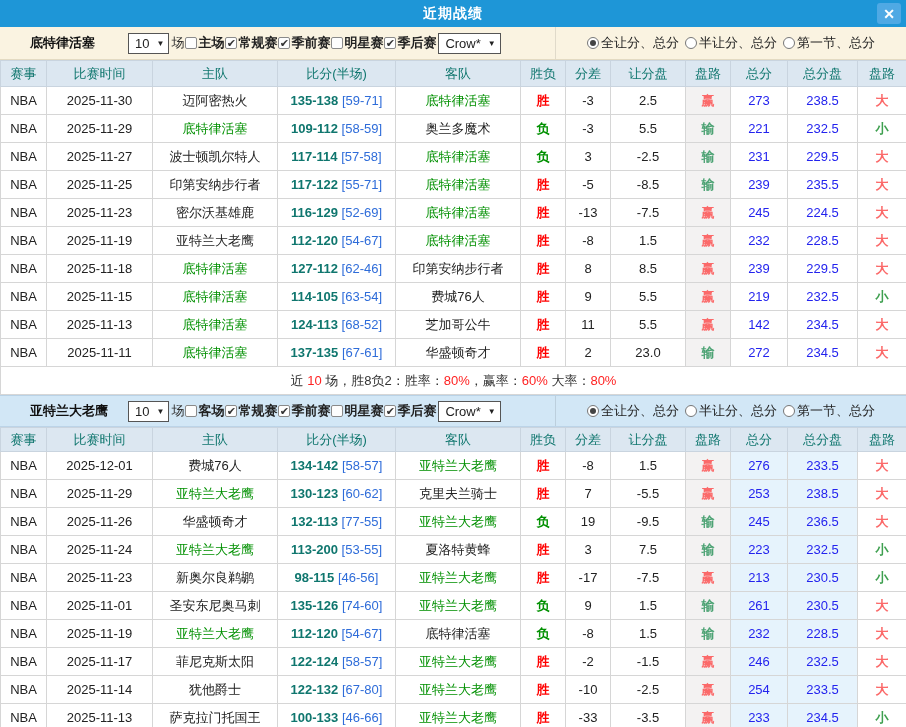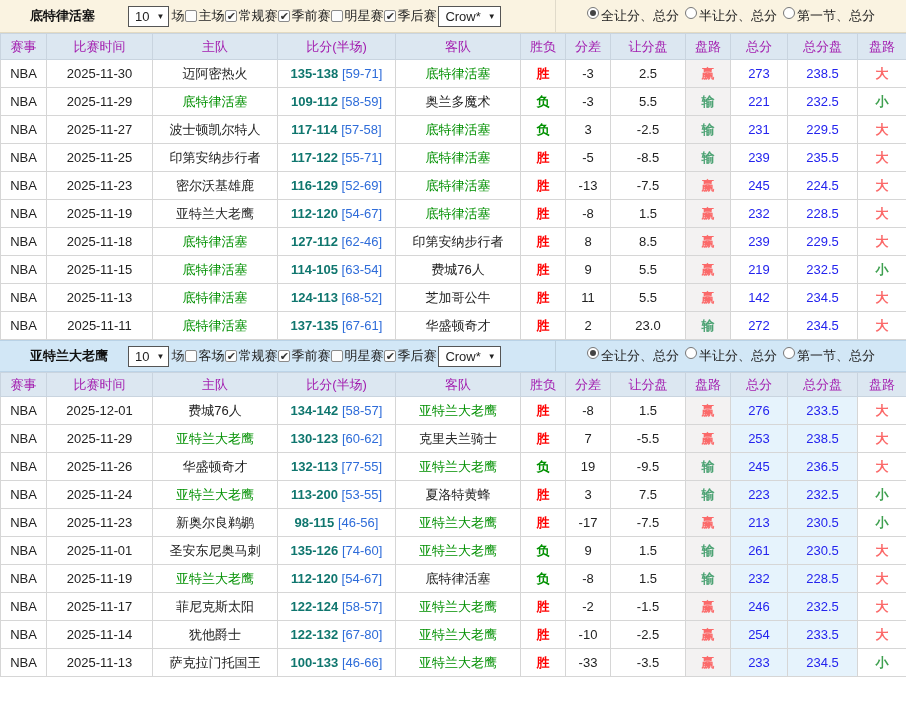--- a/index.html
+++ b/index.html
@@ -18,35 +18,35 @@
   .filterbar { display:flex; align-items:stretch; height:33px; }
   .sec-cream .filterbar { background:var(--cream-bar,#faf3e1); border-bottom:1px solid #e3dac2; }
   .sec-blue  .filterbar { background:var(--blue-bar,#d2e7f6); border-top:1px solid #b9d2e6; border-bottom:1px solid #bcd4e8; height:32px; }
   .f-left { flex:0 0 555px; display:flex; align-items:center; padding-left:30px; }
   .f-right { flex:1; display:flex; align-items:center; justify-content:center; border-left:1px solid rgba(0,0,0,0.10); }
   .team { font-weight:bold; font-size:13px; color:#111; min-width:96px; }
   .selectbox { display:inline-flex; align-items:center; gap:7px; background:#fff; border:1px solid #555;
     height:21px; padding:0 4px 0 6px; margin:0 2px; cursor:pointer; }
   .selectbox .arrow { font-size:8px; color:#222; }
   .lbl { color:#333; }
-  .checks { display:inline-flex; align-items:center; }
+  .checks { display:inline-flex; align-items:center;font-weight:bold; }
   .cb-item { display:inline-flex; align-items:center; cursor:pointer; }
   .cb { width:12px; height:12px; border:1px solid #8a8a8a; background:#fdfdfd; border-radius:2px;
     display:inline-flex; align-items:center; justify-content:center; font-size:11px; color:#333; margin:0 1px; }
   .cb.checked::after { content:"\2714"; line-height:1; }
-  .radio-item { display:inline-flex; align-items:flex-start; margin:0 3px; cursor:pointer; }
+  .radio-item { display:inline-flex; align-items:center; margin:0 3px; cursor:pointer; }
   .rad { width:12px; height:12px; border:1px solid #777; border-radius:50%; background:#fff;
     display:inline-flex; align-items:center; justify-content:center; margin-right:2px; }
   .rad.sel::after { content:""; width:6px; height:6px; border-radius:50%; background:#444; }
 
   
   table.grid { width:906px; border-collapse:collapse; table-layout:fixed; }
   .grid th, .grid td { border:1px solid #d6d6d6; text-align:center; font-size:13px; height:28px; padding:0 2px;
     overflow:hidden; white-space:nowrap; background:#fff; }
-  .grid thead th { background:var(--table-header-bg,#dce7f1); color:#a21caf; font-weight:normal; height:26px; border-color:#c9d4df; }
+  .grid thead th { background:var(--table-header-bg,#dce7f1); color:#0f766e; font-weight:normal; height:26px; border-color:#c9d4df; }
   .sec-blue .grid thead th { height:24px; }
   .hl { color:var(--loss-green,#009000); }
   .score-full { font-weight:bold; color:#0f766e; }
   .score-half { color:var(--half-blue,#2e6cd9); }
   .t-red { color:var(--win-red,#ff0000); font-weight:bold; }
   .t-green { color:var(--loss-green,#009000); font-weight:bold; }
   td.c-ats { background:var(--ats-col-bg,#f3f2f2); }
   .a-red { color:var(--ats-win-red,#fb6a6a); font-weight:bold; }
   .a-green { color:var(--ats-loss-green,#4ba273); font-weight:bold; }
   td.c-total, td.c-line { color:var(--total-blue,#2323ee); }
@@ -54,20 +54,24 @@
   .o-red { color:var(--ats-win-red,#fb5555); font-weight:bold; }
   .o-green { color:#3fa050; font-weight:bold; }
   tr.summary-row td { height:28px; text-align:center; color:#333; background:#fff; }
   .s-red { color:#ff2222; }
   .s-dark { color:#333; }
 </style>
 </head>
 <body>
 
 <div class="window">
+  <div class="titlebar">
+    <span class="title">近期战绩</span>
+    <button class="close-btn">✕</button>
+  </div>
   <div id="sections">
   <section class="section sec-cream">
     <div class="filterbar">
       <div class="f-left">
         <span class="team">底特律活塞</span>
         <span class="selectbox">
           <span class="sel-text">10</span>
           <span class="arrow">▼</span>
         </span>
         <span class="lbl">场</span>
@@ -278,20 +282,23 @@
               <td class="c-score"><span class="score-full">137-135</span> <span class="score-half">[67-61]</span></td>
               <td class="c-team"><span>华盛顿奇才</span></td>
               <td class="c-res"><span class="t-red">胜</span></td>
               <td class="c-diff">2</td>
               <td class="c-hand">23.0</td>
               <td class="c-ats"><span class="a-green">输</span></td>
               <td class="c-total">272</td>
               <td class="c-line">234.5</td>
               <td class="c-ou"><span class="o-red">大</span></td>
             </tr>
+            <tr class="summary-row">
+              <td class="summary-cell" colspan="12"><span class="s-dark">近 </span><span class="s-red">10</span><span class="s-dark"> 场，胜8负2：胜率：</span><span class="s-red">80%</span><span class="s-dark">，赢率：</span><span class="s-red">60%</span><span class="s-dark"> 大率：</span><span class="s-red">80%</span></td>
+            </tr>
           </tbody>
     </table>
   </section>
 
   <section class="section sec-blue">
     <div class="filterbar">
       <div class="f-left">
         <span class="team">亚特兰大老鹰</span>
         <span class="selectbox">
           <span class="sel-text">10</span>

